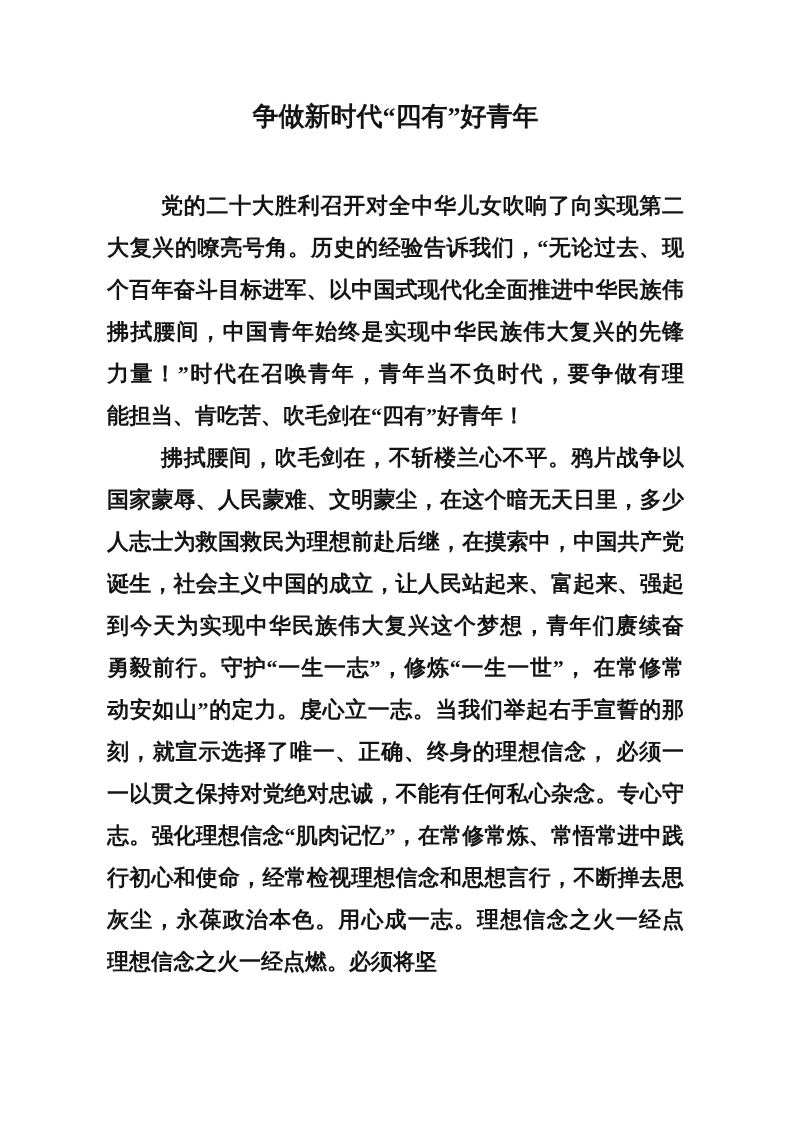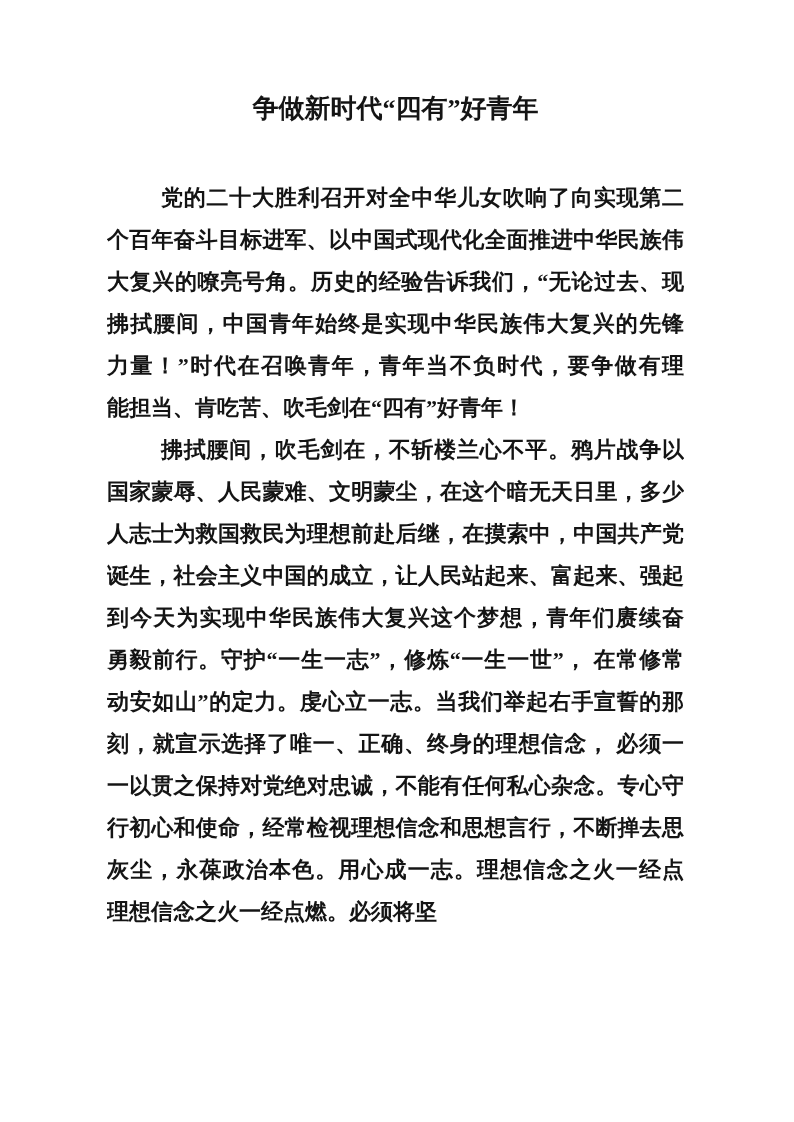--- a/index.html
+++ b/index.html
@@ -12,21 +12,21 @@
   }
   .page {
     box-sizing: border-box;
     width: 794px;
     height: 1122px;
     padding: 88px 110px 0 107px;
     background: #ffffff;
     overflow: hidden;
   }
   .doc-title {
-    margin: 0 0 47px 0;
+    margin: 8px 0 47px 0;
     font-size: 26px;
     font-weight: bold;
     line-height: 42px;
     text-align: center;
     white-space: nowrap;
   }
   .doc-body { width: 577px; font-weight: bold; }
   .line {
     font-size: 22px;
     line-height: 42px;
@@ -40,31 +40,32 @@
   .line.first { padding-left: 54px; }
   .line.last  { text-align-last: left; }
 </style>
 </head>
 <body>
 
 <div class="page">
   <h1 class="doc-title">争做新时代“四有”好青年</h1>
   <div class="doc-body">
       <div class="line first">党的二十大胜利召开对全中华儿女吹响了向实现第二</div>
+      <div class="line">大复兴的嘹亮号角。历史的经验告诉我们，“无论过去、现</div>
       <div class="line">个百年奋斗目标进军、以中国式现代化全面推进中华民族伟</div>
-      <div class="line">大复兴的嘹亮号角。历史的经验告诉我们，“无论过去、现</div>
       <div class="line">拂拭腰间，中国青年始终是实现中华民族伟大复兴的先锋</div>
       <div class="line">力量！”时代在召唤青年，青年当不负时代，要争做有理想、</div>
       <div class="line last">能担当、肯吃苦、吹毛剑在“四有”好青年！</div>
       <div class="line first">拂拭腰间，吹毛剑在，不斩楼兰心不平。鸦片战争以来，</div>
       <div class="line">国家蒙辱、人民蒙难、文明蒙尘，在这个暗无天日里，多少仁</div>
       <div class="line">人志士为救国救民为理想前赴后继，在摸索中，中国共产党的</div>
       <div class="line">诞生，社会主义中国的成立，让人民站起来、富起来、强起来，</div>
       <div class="line">到今天为实现中华民族伟大复兴这个梦想，青年们赓续奋斗，</div>
       <div class="line">勇毅前行。守护“一生一志”，修炼“一生一世”， 在常修常炼</div>
       <div class="line">动安如山”的定力。虔心立一志。当我们举起右手宣誓的那一</div>
       <div class="line">刻，就宣示选择了唯一、正确、终身的理想信念， 必须一心一意、</div>
       <div class="line">一以贯之保持对党绝对忠诚，不能有任何私心杂念。专心守一</div>
+      <div class="line">志。强化理想信念“肌肉记忆”，在常修常炼、常悟常进中践</div>
       <div class="line">行初心和使命，经常检视理想信念和思想言行，不断掸去思想</div>
       <div class="line">灰尘，永葆政治本色。用心成一志。理想信念之火一经点燃，</div>
       <div class="line last">理想信念之火一经点燃。必须将坚</div>
     </div>
 </div>
 
 </body></html>

